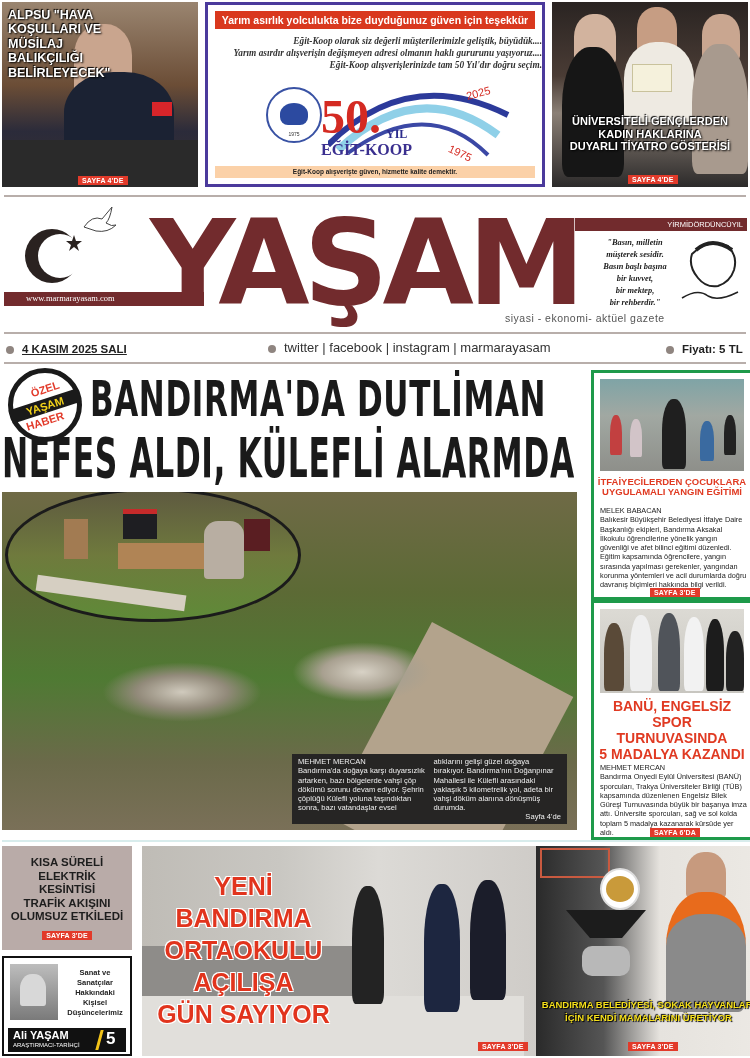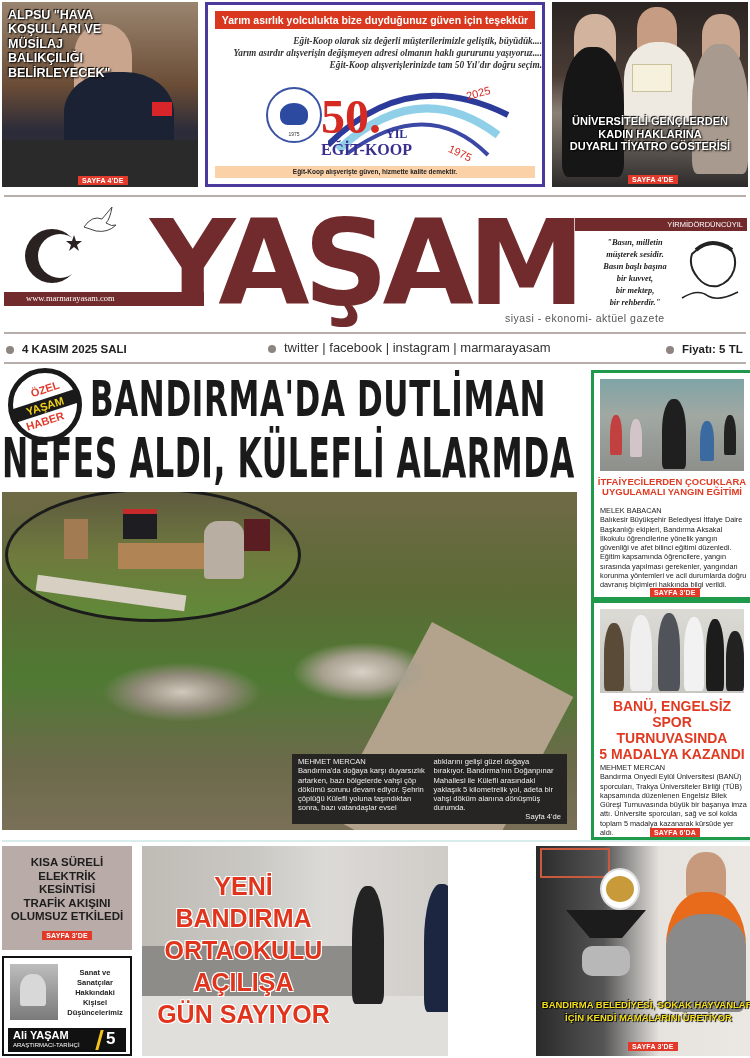--- a/index.html
+++ b/index.html
@@ -133,21 +133,21 @@
 </div>
 <svg class="abs" style="left:678px;top:236px;" width="66" height="70">
   <path d="M14 18 Q30 2 50 10 Q60 20 56 34 Q52 46 40 50 Q28 52 20 42 Q10 30 14 18 Z" fill="none" stroke="#222" stroke-width="2"></path>
   <path d="M18 14 Q34 0 54 14" stroke="#222" stroke-width="4" fill="none"></path>
   <path d="M4 62 Q20 52 30 60 Q40 66 60 56" stroke="#222" stroke-width="1.5" fill="none"></path>
 </svg>
 
 <div class="abs rule" style="left:4px;top:332px;width:742px;"></div>
 
 <div class="abs info-row" style="left:6px;top:341px;">
-  <span class="dot"></span><span style="font-weight:700;font-size:11.5px;color:#222;">4 KASIM 2025 SALI</span>
+  <span class="dot"></span><span style="font-weight:700;font-size:11.5px;color:#222;text-decoration:underline;">4 KASIM 2025 SALI</span>
 </div>
 <div class="abs info-row" style="left:268px;top:340px;">
   <span class="dot"></span><span>twitter | facebook | instagram | marmarayasam</span>
 </div>
 <div class="abs info-row" style="left:666px;top:341px;text-align:right;">
   <span class="dot"></span><span style="font-weight:700;font-size:11.5px;color:#222;">Fiyatı: 5 TL</span>
 </div>
 
 <div class="abs rule" style="left:4px;top:362px;width:742px;"></div>
 
@@ -248,21 +248,21 @@
     <div>Düşüncelerimiz</div>
   </div>
   <div class="abs" style="left:4px;top:70px;width:118px;height:24px;background:#111;">
     <div class="abs" style="left:5px;top:1px;color:#fff;font-weight:700;font-size:11px;">Ali YAŞAM</div>
     <div class="abs" style="left:5px;top:14px;color:#fff;font-size:6px;">ARAŞTIRMACI-TARİHÇİ</div>
     <div class="abs" style="left:90px;top:2px;width:3px;height:20px;background:#f2c318;transform:skewX(-15deg);"></div>
     <div class="abs" style="left:98px;top:1px;color:#fff;font-weight:700;font-size:17px;">5</div>
   </div>
 </div>
 
-<div class="abs" style="left:142px;top:846px;width:306px;height:210px;background:linear-gradient(90deg,#bfbcb6 0%,#c9c7c2 35%,#dcdad6 60%,#cfccc8 100%);overflow:hidden;text-decoration:underline;">
+<div class="abs" style="left:142px;top:846px;width:394px;height:210px;background:linear-gradient(90deg,#bfbcb6 0%,#c9c7c2 35%,#dcdad6 60%,#cfccc8 100%);overflow:hidden;text-decoration:underline;">
   <div class="abs" style="left:0;top:100px;width:230px;height:110px;background:#8e8c89;"></div>
   <div class="abs" style="left:0;top:150px;width:382px;height:60px;background:#e1dfdb;"></div>
   <div class="person" style="left:210px;top:40px;width:32px;height:118px;background:#232323;"></div>
   <div class="person" style="left:282px;top:38px;width:36px;height:128px;background:#1d2640;"></div>
   <div class="person" style="left:328px;top:34px;width:36px;height:120px;background:#1b1d2a;"></div>
   <div class="abs" style="left:14px;top:24px;font-weight:900;color:#e1341d;font-size:25px;line-height:32px;text-align:center;width:175px;text-shadow:1px 1px 0 #fff,-1px -1px 0 #fff,1px -1px 0 #fff,-1px 1px 0 #fff;">
     <div>YENİ BANDIRMA</div>
     <div>ORTAOKULU</div>
     <div>AÇILIŞA</div>
     <div>GÜN SAYIYOR</div>

